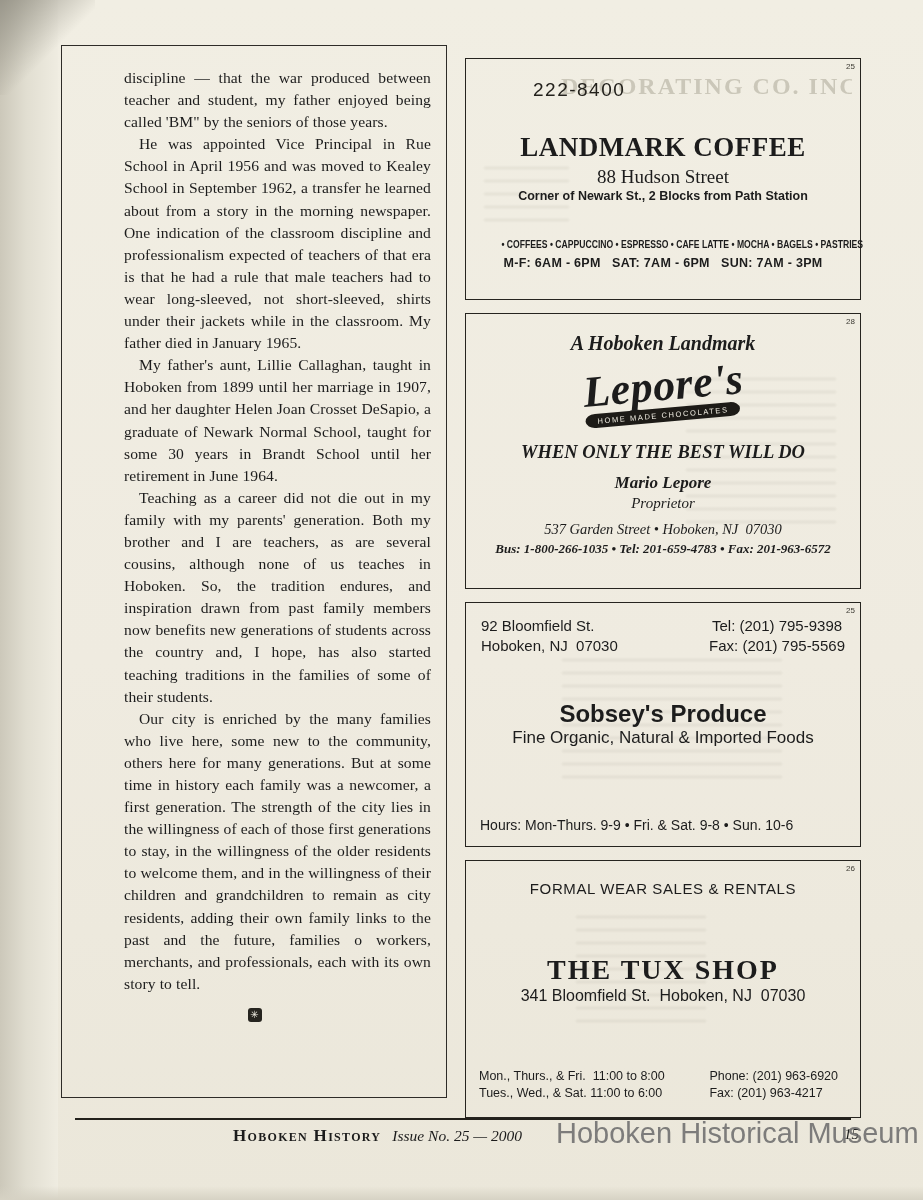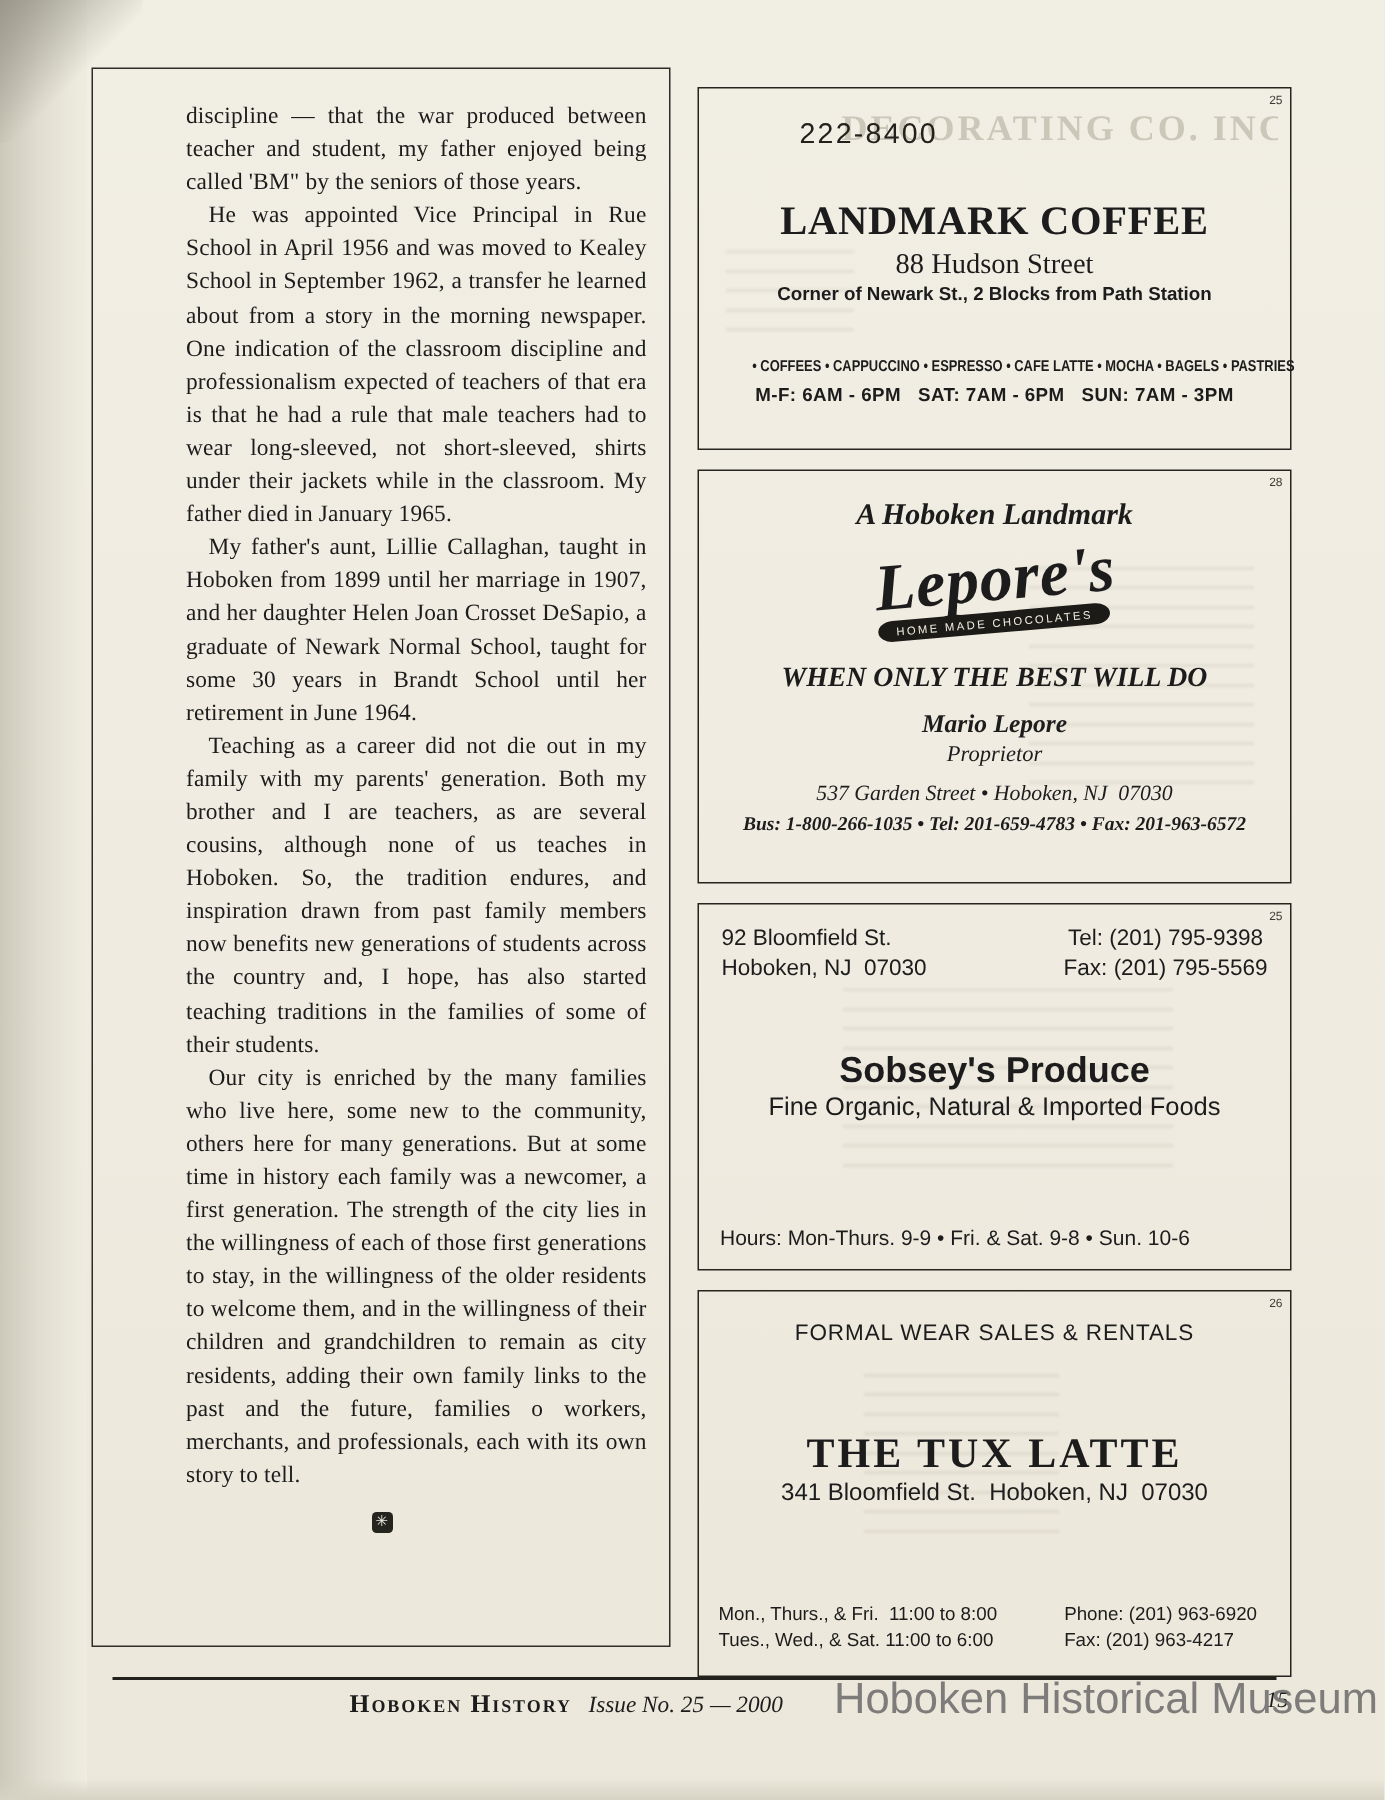--- a/index.html
+++ b/index.html
@@ -153,21 +153,21 @@
       </div>
       <div class="center ad3-title">Sobsey's Produce</div>
       <div class="center ad3-sub">Fine Organic, Natural &amp; Imported Foods</div>
       <div class="ad3-hours">Hours: Mon-Thurs. 9-9 • Fri. &amp; Sat. 9-8 • Sun. 10-6</div>
     </section>
 
     <section class="ad ad4">
       <div class="ghost-block gb4"></div>
       <span class="corner-num">26</span>
       <div class="center ad4-header">FORMAL WEAR SALES &amp; RENTALS</div>
-      <div class="center ad4-title">THE TUX LATTE</div>
+      <div class="center ad4-title">THE TUX SHOP</div>
       <div class="center ad4-addr">341 Bloomfield St.&nbsp; Hoboken, NJ&nbsp; 07030</div>
       <div class="ad4-hours">
         <div>Mon., Thurs., &amp; Fri.&nbsp; 11:00 to 8:00</div>
         <div>Tues., Wed., &amp; Sat. 11:00 to 6:00</div>
       </div>
       <div class="ad4-phonefax">
         <div>Phone: (201) 963-6920</div>
         <div>Fax: (201) 963-4217</div>
       </div>
     </section>

